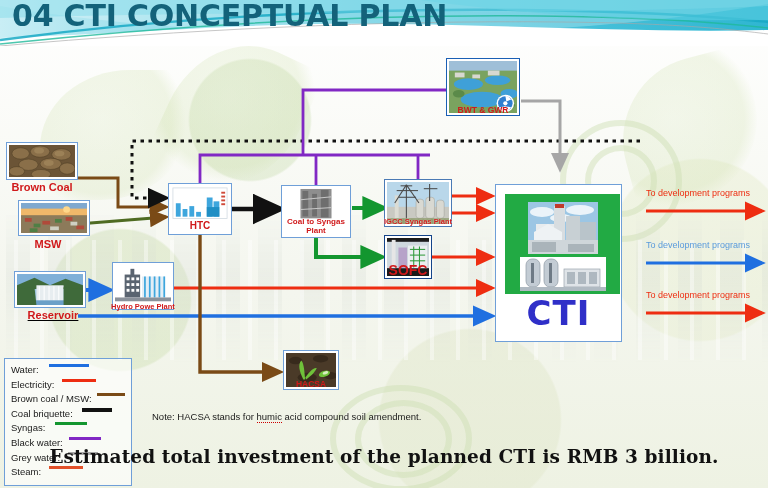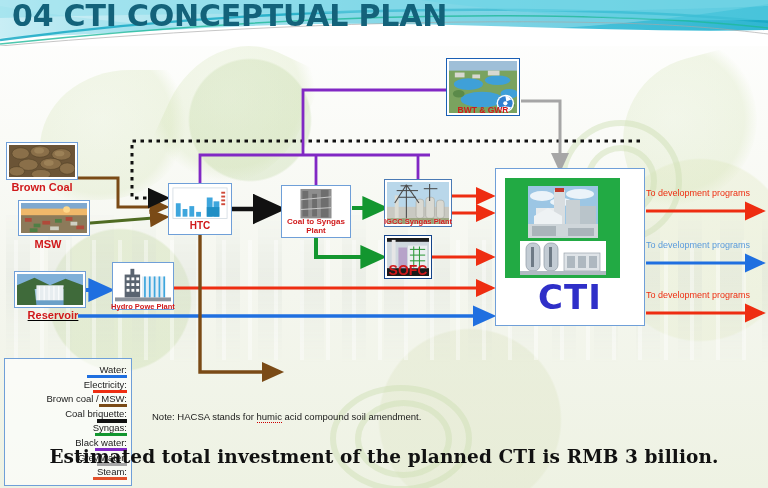--- a/index.html
+++ b/index.html
@@ -68,21 +68,21 @@
   }
   .nimg{display:block;width:100%;height:100%;}
   .nlabel{
     text-align:center;font-weight:bold;color:#d0191b;
     font-family:"Liberation Sans",sans-serif;
     line-height:1.05;
   }
 
   
   #cti{
-    position:absolute;left:495px;top:168px;width:150px;height:158px;
+    position:absolute;left:495px;top:184px;width:127px;height:158px;
     border:1.5px solid #6f9fd8;background:#ffffff;box-sizing:border-box;
   }
   #cti .green{
     position:absolute;left:9px;top:9px;width:115px;height:100px;background:#22aa44;
   }
   #ctiword{
     position:absolute;left:0;right:0;bottom:8px;text-align:center;
     font-family:"DejaVu Sans",sans-serif;font-weight:bold;font-size:34px;
     color:#2f2fc8;letter-spacing:1px;
   }
@@ -92,21 +92,21 @@
     position:absolute;font-size:9px;font-family:"Liberation Sans",sans-serif;
     white-space:nowrap;
   }
 
   
   #legend{
     position:absolute;left:4px;top:358px;width:128px;height:128px;
     border:1.2px solid #6f9fd8;background:rgba(255,255,255,.62);
     box-sizing:border-box;padding:5px 4px 2px 6px;
   }
-  .lrow{display:flex;align-items:flex-end;height:14.6px;flex-direction:column;}
+  .lrow{display:flex;align-items:flex-start;height:14.6px;}
   .ltext{font-size:9.5px;color:#1a1a1a;white-space:nowrap;}
   .lswatch{height:3px;margin-left:4px;flex:0 0 auto;}
 
   #note{
     position:absolute;left:152px;top:411px;font-size:9.5px;color:#1a1a1a;
     white-space:nowrap;
   }
   #note .ul{border-bottom:1px dotted #c00;}
   #bottomline{
     position:absolute;left:0;right:0;top:446px;text-align:center;
@@ -445,20 +445,42 @@
           <path d="M41,12 L41,34"></path>
             <path d="M46,12 L46,34"></path>
             <path d="M51,12 L51,34"></path>
           </g>
         <rect y="34" width="58" height="4" fill="#8a919a"></rect>
       </svg>
     </div>
     <div class="nlabel" style="position:absolute;left:-4px;right:-4px;bottom:-1px;font-size:7.5px;">Hydro Powe Plant</div>
   </div>
 
+  <div class="node" style="left:283px;top:350px;width:56px;height:40px;">
+    <div class="nbox" style="width:56px;height:40px;">
+      <svg class="nimg" viewBox="0 0 52 36" preserveAspectRatio="none">
+        <rect width="52" height="36" fill="#4a3a28"></rect>
+        <g fill="#2f2418" opacity=".7">
+          <ellipse cx="10" cy="8" rx="7" ry="4"></ellipse>
+            <ellipse cx="36" cy="6" rx="8" ry="4"></ellipse>
+          <ellipse cx="22" cy="26" rx="10" ry="5"></ellipse>
+            <ellipse cx="46" cy="24" rx="7" ry="4"></ellipse>
+          </g>
+        <g fill="#6fc23a">
+          <path d="M18,28 C14,20 12,12 16,8 C19,12 19,20 20,28 Z"></path>
+          <path d="M20,26 C25,19 29,15 32,16 C30,21 25,25 21,28 Z"></path>
+          <ellipse cx="40" cy="22" rx="6" ry="3" transform="rotate(-18 40 22)"></ellipse>
+          </g>
+        <g fill="#d8eec0">
+            <ellipse cx="41" cy="21" rx="3" ry="1.6" transform="rotate(-18 41 21)"></ellipse>
+          </g>
+      </svg>
+    </div>
+    <div class="nlabel" style="position:absolute;left:0;right:0;bottom:1px;font-size:8.5px;">HACSA</div>
+  </div>
 
   <div id="cti">
     <div class="green"></div>
     <svg style="position:absolute;left:32px;top:17px;width:70px;height:52px;" viewBox="0 0 70 52">
       <rect width="70" height="52" fill="#9cc6e4"></rect>
       <g fill="#ffffff" opacity=".8">
         <ellipse cx="14" cy="10" rx="12" ry="5"></ellipse>
           <ellipse cx="52" cy="8" rx="14" ry="5"></ellipse>
         <ellipse cx="33" cy="16" rx="11" ry="4"></ellipse>
         </g>

